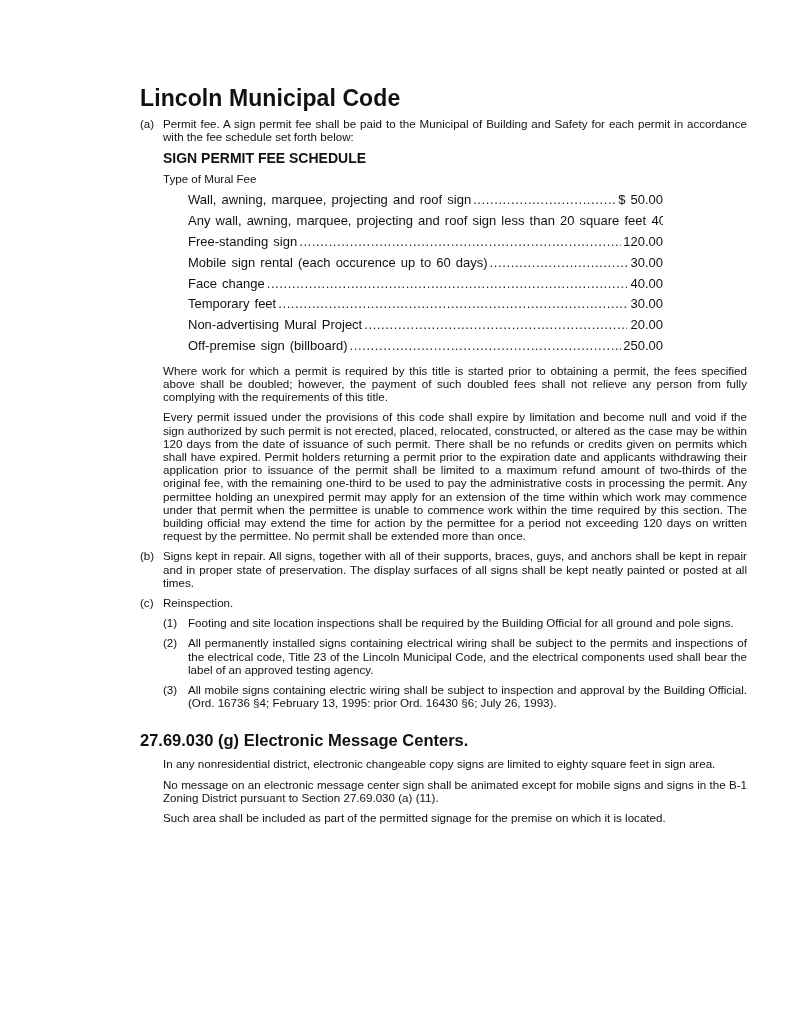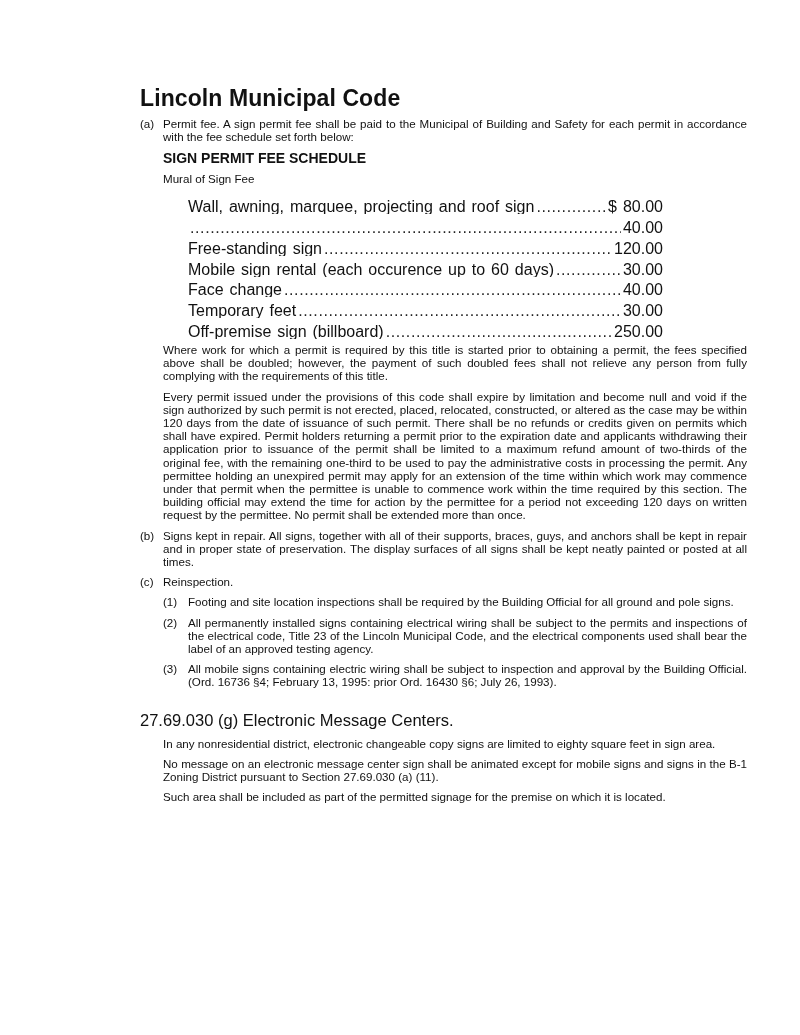--- a/index.html
+++ b/index.html
@@ -61,22 +61,22 @@
     margin: 6px 0 0 23px;
     font-size: 11.6px;
     line-height: 14px;
   }
   .fee-table {
     margin: 7px 0 0 48px;
     width: 475px;
   }
   .fee-row {
     display: flex;
-    align-items: flex-end;
-    font-size: 16px;
+    align-items: flex-start;
+    font-size: 13px;
     height: 20.8px;
     line-height: 14px;
     white-space: nowrap;
     overflow: hidden;
     word-spacing: 1.5px;
   }
   .fee-label { flex: 0 0 auto; }
   .fee-dots {
     flex: 1 1 auto;
     overflow: hidden;
@@ -110,21 +110,21 @@
     left: 0;
     top: 0;
   }
   .link {
     color: #111111;
     text-underline-offset: 2px;
     cursor: pointer;
   }
   .section-2-heading {
     font-size: 16.5px;
-    font-weight: normal;
+    font-weight: bold;
     margin: 20px 0 0 0;
     line-height: 22px;
   }
   .s2-para {
     margin: 6px 0 0 23px;
   }
   .s2-para + .s2-para { margin-top: 7px; }
 </style>
 </head>
 <body>
@@ -133,29 +133,30 @@
 
   <h1 class="doc-title">Lincoln Municipal Code</h1>
 
 
   <div class="para item item-a">
     <span class="marker">(a)</span>
     <span>Permit fee.  A sign permit fee shall be paid to the Municipal of Building and Safety for each permit in accordance with the fee schedule set forth below:</span>
   </div>
 
   <div class="schedule-title">SIGN PERMIT FEE SCHEDULE</div>
-  <div class="schedule-sub">Mural of Sign Fee</div>
+  <div class="schedule-sub">Type of Mural Fee</div>
 
   <div class="fee-table">
     <div class="fee-row">
       <span class="fee-label">Wall, awning, marquee, projecting and roof sign</span>
       <span class="fee-dots"></span>
-      <span class="fee-amount">$ 80.00</span>
-    </div>
-    <div class="fee-row">
+      <span class="fee-amount">$ 50.00</span>
+    </div>
+    <div class="fee-row">
+      <span class="fee-label">Any wall, awning, marquee, projecting and roof sign less than 20 square feet</span>
       <span class="fee-dots"></span>
       <span class="fee-amount">40.00</span>
     </div>
     <div class="fee-row">
       <span class="fee-label">Free-standing sign</span>
       <span class="fee-dots"></span>
       <span class="fee-amount">120.00</span>
     </div>
     <div class="fee-row">
       <span class="fee-label">Mobile sign rental (each occurence up to 60 days)</span>
@@ -164,20 +165,25 @@
     </div>
     <div class="fee-row">
       <span class="fee-label">Face change</span>
       <span class="fee-dots"></span>
       <span class="fee-amount">40.00</span>
     </div>
     <div class="fee-row">
       <span class="fee-label">Temporary feet</span>
       <span class="fee-dots"></span>
       <span class="fee-amount">30.00</span>
+    </div>
+    <div class="fee-row">
+      <span class="fee-label">Non-advertising Mural Project</span>
+      <span class="fee-dots"></span>
+      <span class="fee-amount">20.00</span>
     </div>
     <div class="fee-row">
       <span class="fee-label">Off-premise sign (billboard)</span>
       <span class="fee-dots"></span>
       <span class="fee-amount">250.00</span>
     </div>
   </div>
 
   <p class="para indent-para p-where">Where work for which a permit is required by this title is started prior to obtaining a permit, the fees specified above shall be doubled; however, the payment of such doubled fees shall not relieve any person from fully complying with the requirements of this title.</p>
   <p class="para indent-para p-every">Every permit issued under the provisions of this code shall expire by limitation and become null and void if the sign authorized by such permit is not erected, placed, relocated, constructed, or altered as the case may be within 120 days from the date of issuance of such permit. There shall be no refunds or credits given on permits which shall have expired. Permit holders returning a permit prior to the expiration date and applicants withdrawing their application prior to issuance of the permit shall be limited to a maximum refund amount of two-thirds of the original fee, with the remaining one-third to be used to pay the administrative costs in processing the permit. Any permittee holding an unexpired permit may apply for an extension of the time within which work may commence under that permit when the permittee is unable to commence work within the time required by this section. The building official may extend the time for action by the permittee for a period not exceeding 120 days on written request by the permittee. No permit shall be extended more than once.</p>

